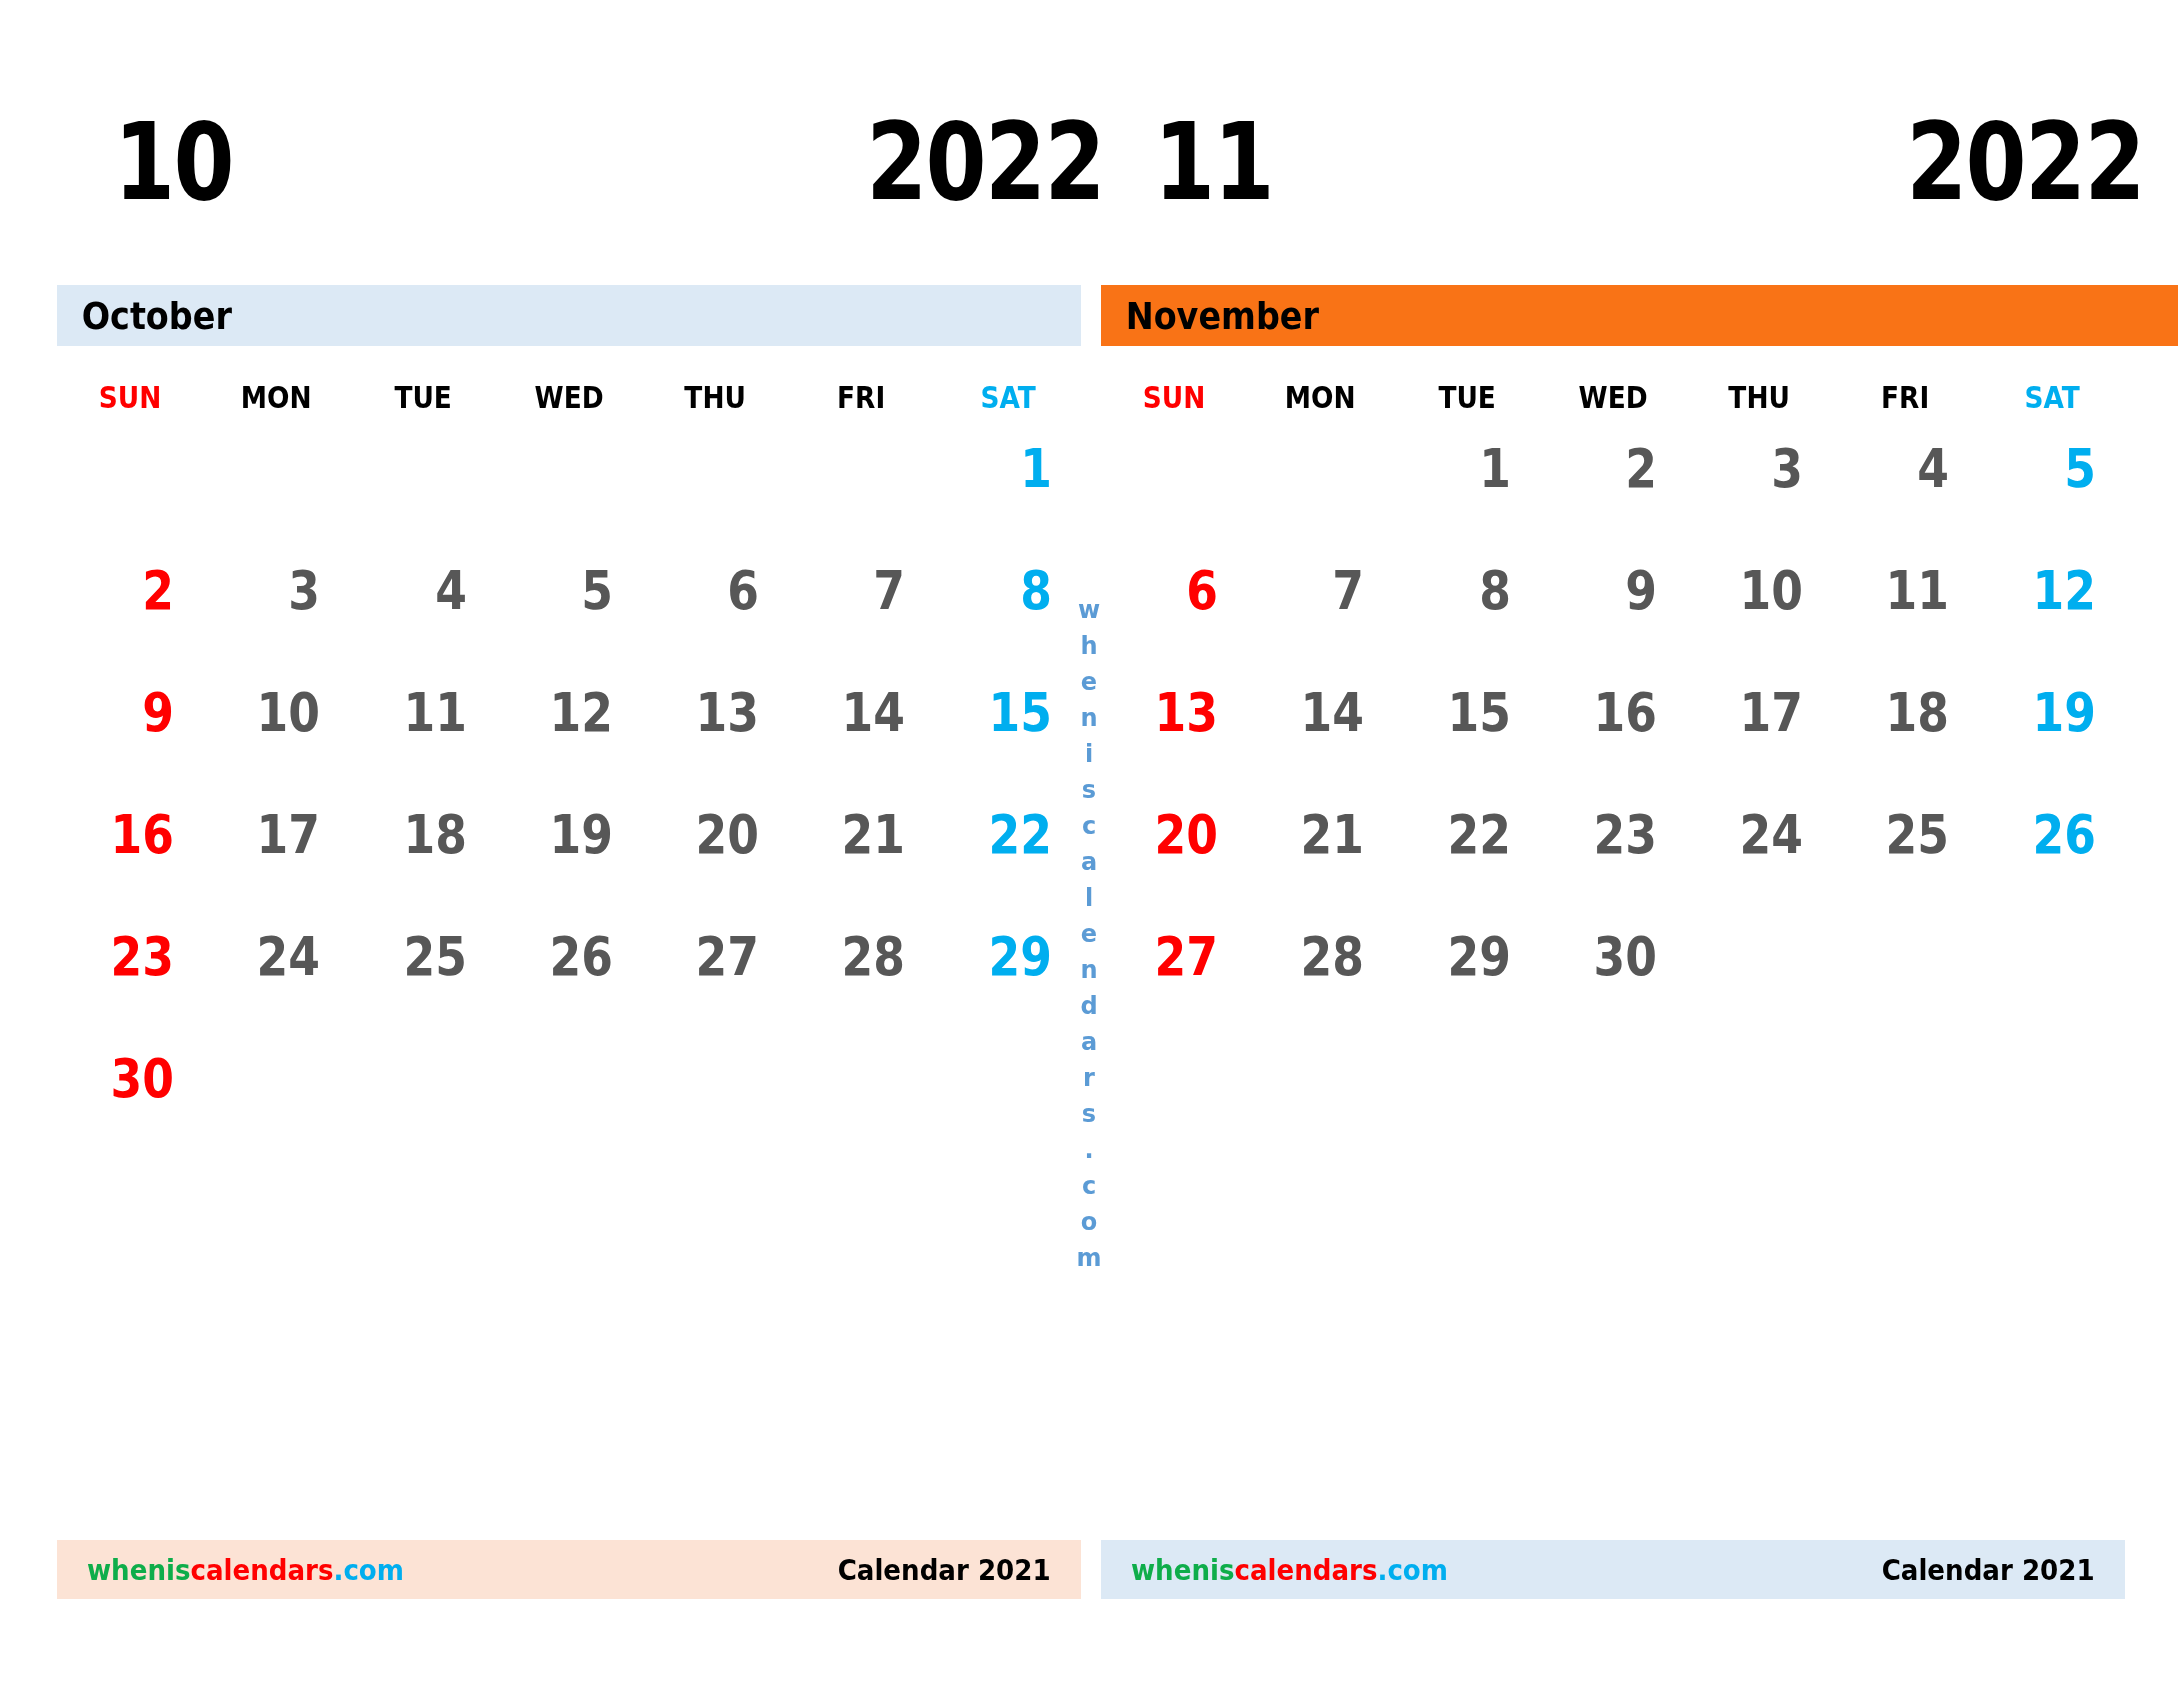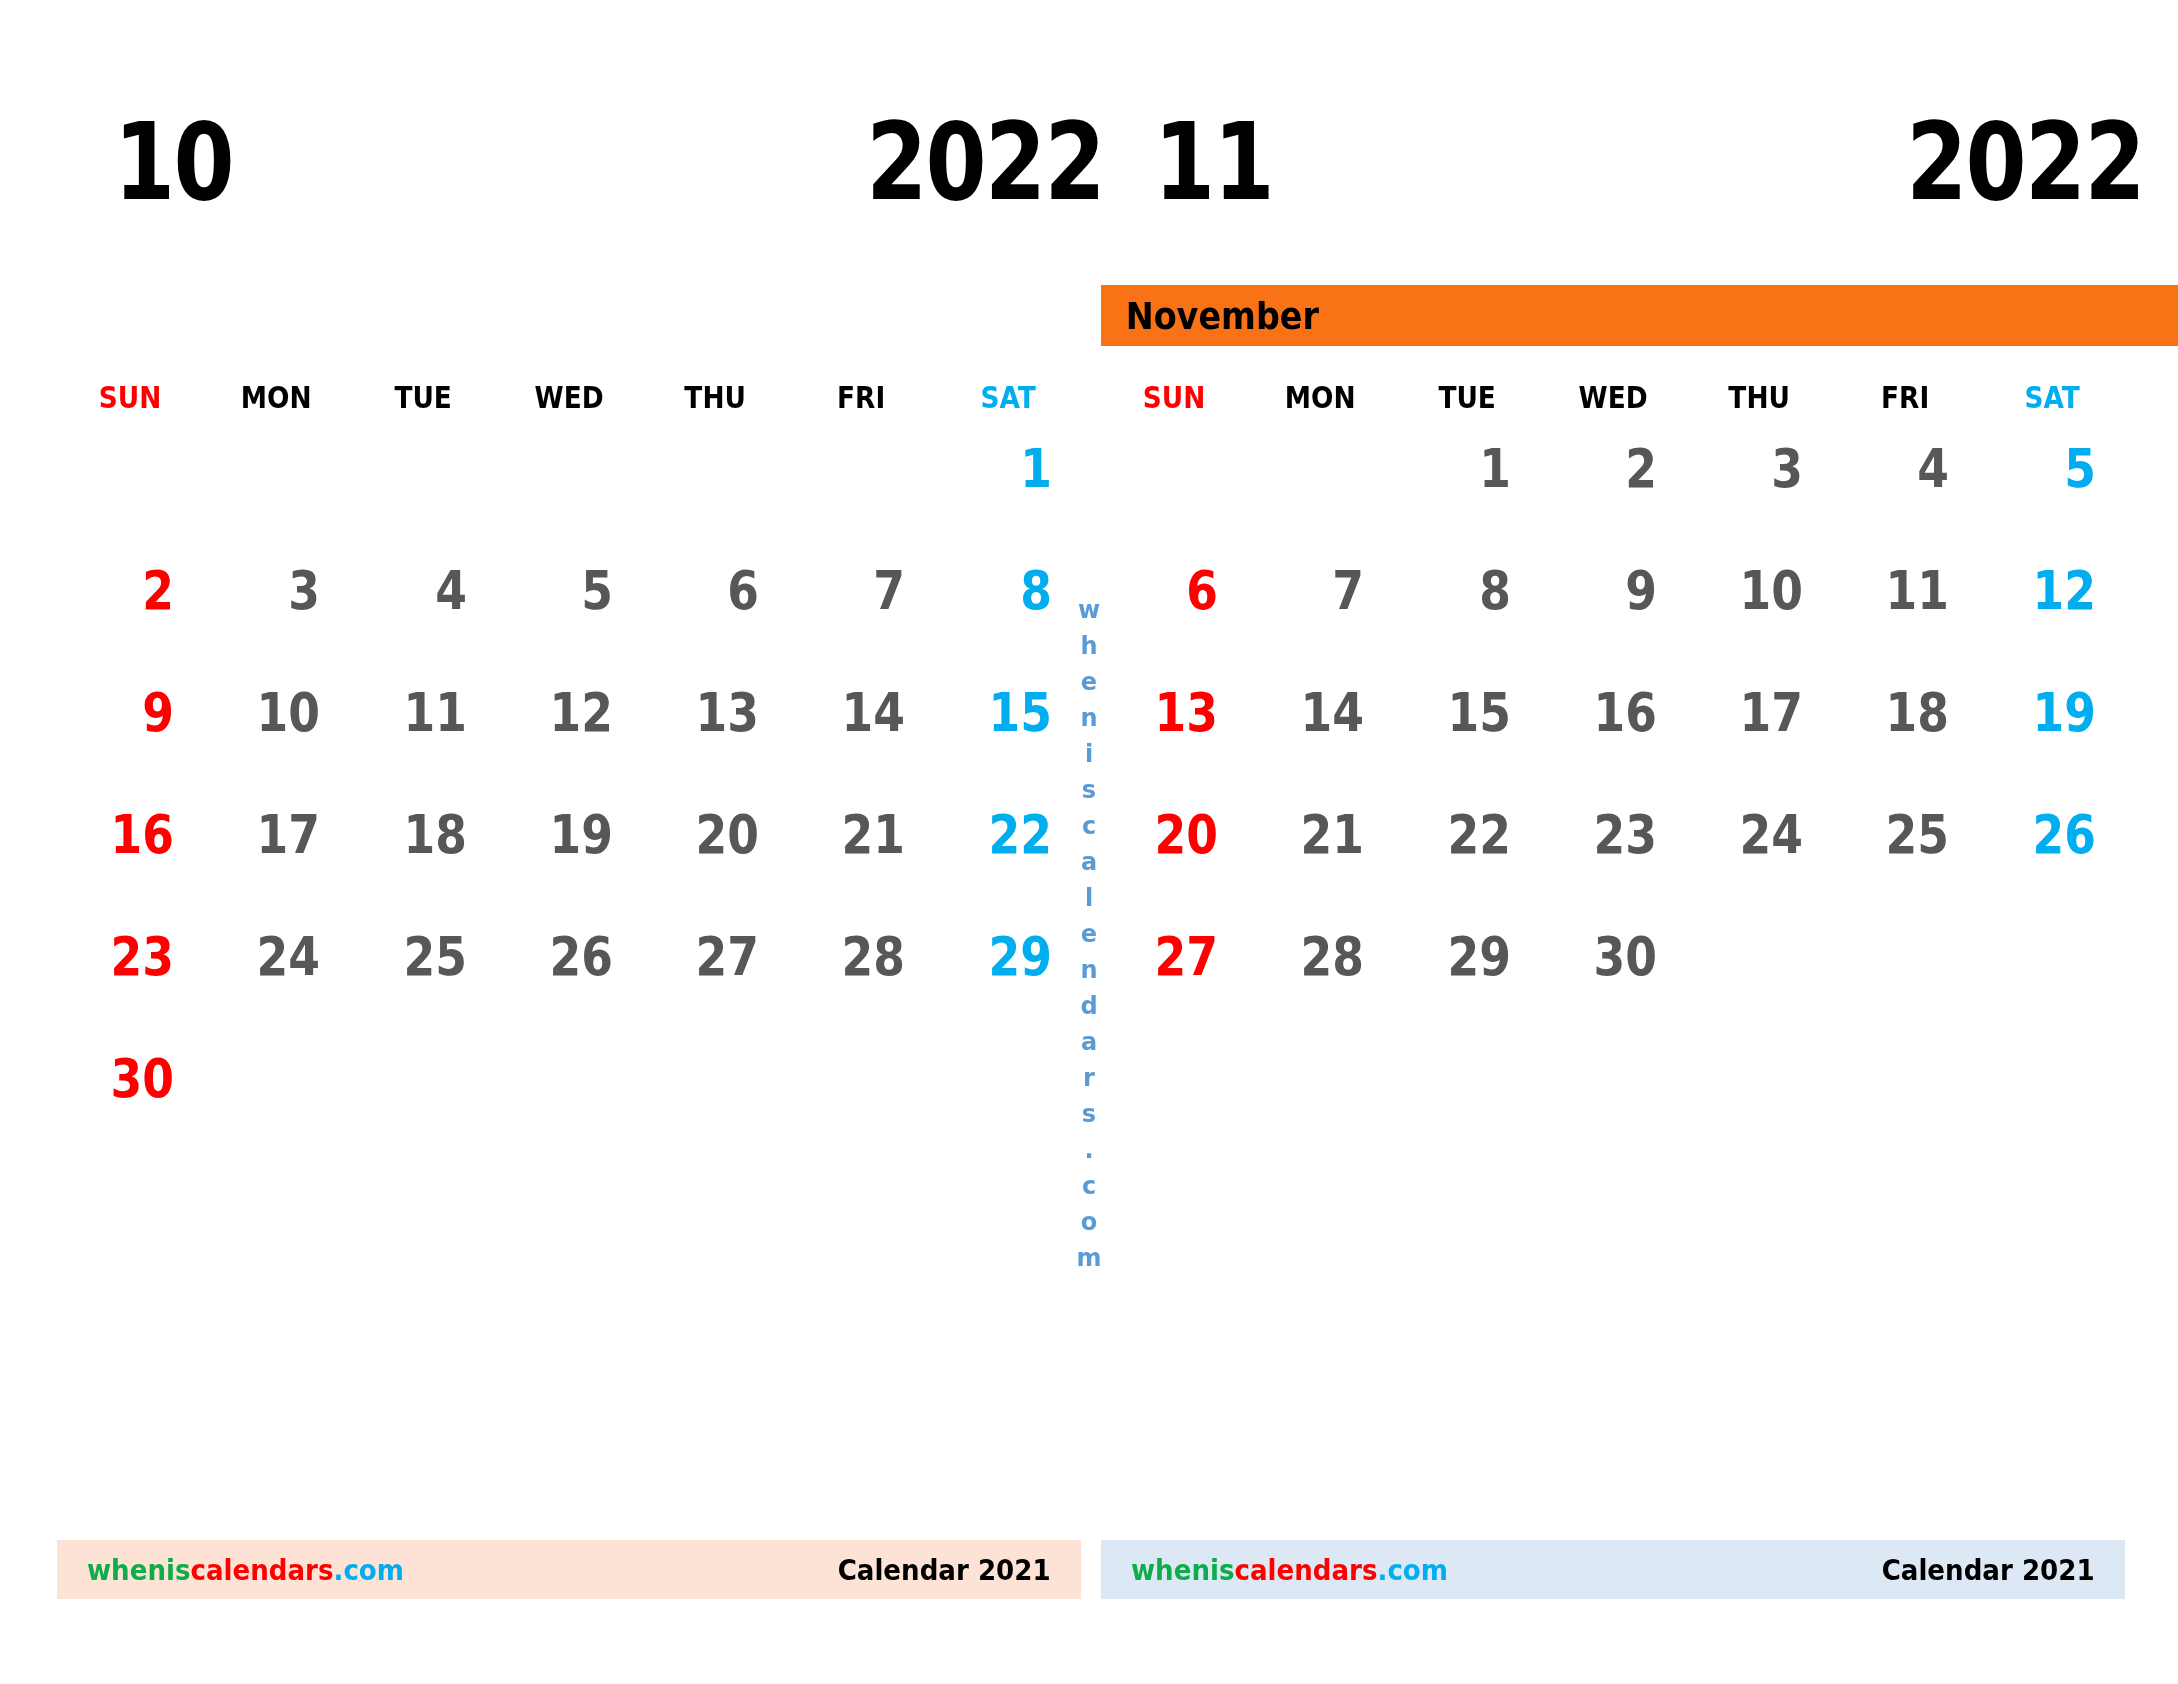--- a/index.html
+++ b/index.html
@@ -213,20 +213,23 @@
       <div class="headline-num">10</div>
       <div class="headline-year">2022</div>
     </div>
     <div class="headline-panel right">
       <div class="headline-num">11</div>
       <div class="headline-year">2022</div>
     </div>
   </div>
 
   <div class="monthbar-row">
+    <div class="monthbar left">
+      <div class="monthbar-label">October</div>
+    </div>
     <div class="monthbar right">
       <div class="monthbar-label">November</div>
     </div>
   </div>
 
   <div class="grid-wrap">
 
     <div class="cal left">
       <div class="dow-row">
         <div class="dow sun">SUN</div>

